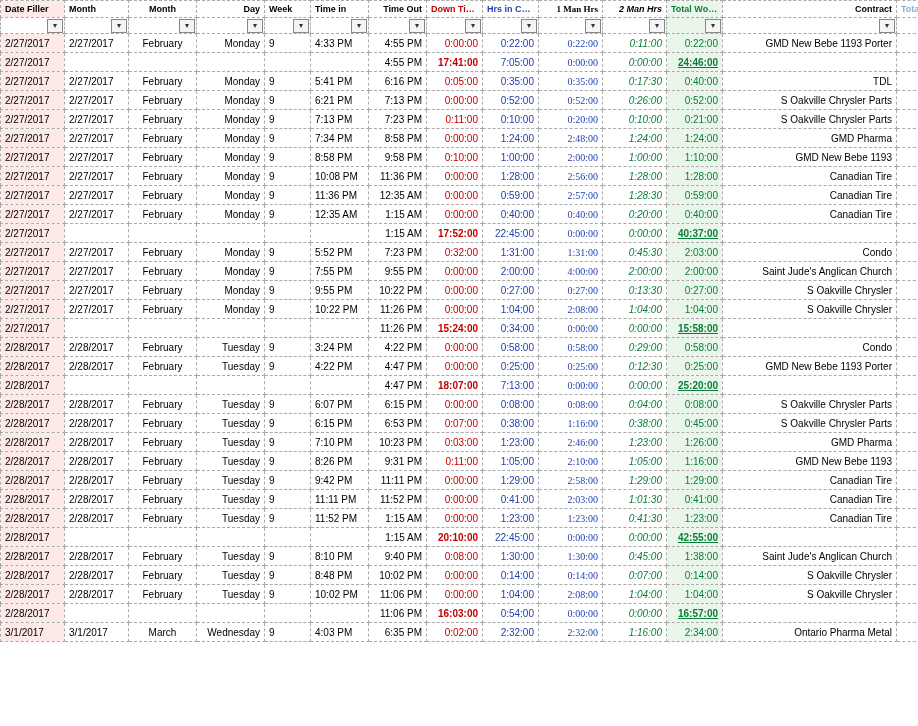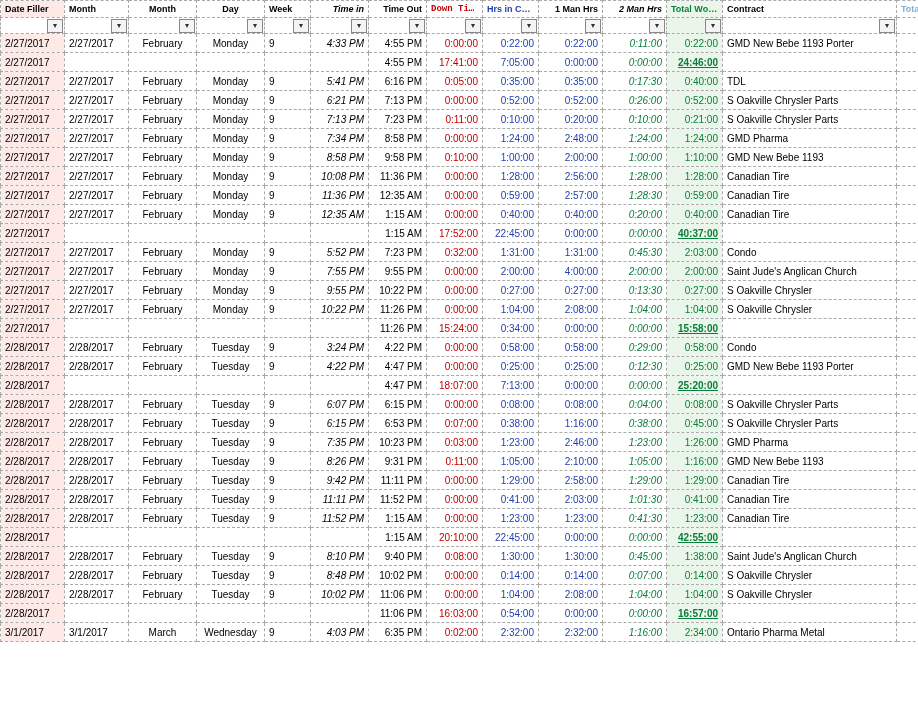--- a/index.html
+++ b/index.html
@@ -49,41 +49,41 @@
     line-height: 12px;
     font-size: 8px;
     color: #333;
     margin-right: 1px;
     box-sizing: border-box;
   }
   td { height: 19px; text-align: right; }
   .col-datefiller { width: 64px; background:#fde9e6; text-align:left; }
   .col-month1     { width: 64px; text-align:left; }
   .col-month2     { width: 68px; text-align:center; }
-  .col-day        { width: 68px; text-align:center; }
+  .col-day        { width: 68px; text-align:right; }
   .col-week       { width: 46px; text-align:left; }
-  .col-timein     { width: 58px; text-align:right;font-style:italic; }
+  .col-timein     { width: 58px; text-align:left; }
   .col-timeout    { width: 58px; text-align:right; }
   .col-down       { width: 56px; text-align:right; }
   .col-hrs        { width: 56px; text-align:right; }
-  .col-1man       { width: 64px; text-align:right; }
+  .col-1man       { width: 64px; text-align:right;font-family:Liberation Serif, serif; }
   .col-2man       { width: 64px; text-align:right;font-style:italic; }
   .col-totalw     { width: 56px; text-align:right; }
-  .col-contract   { width: 174px; text-align:left; }
+  .col-contract   { width: 174px; text-align:right; }
   .col-totalstaff { width: 40px; text-align:right; }
 
   th.col-datefiller { background:#fde9e6; }
-  th.col-down   { color:#c00000;font-family:Liberation Mono, monospace; }
+  th.col-down   { color:#c00000; }
   th.col-hrs    { color:#1f3fae; }
   th.col-totalw { color:#0a7d3a; background:#eaf6ea; }
   th.col-totalstaff { color:#7fb0d8; }
 
   .c-black   { color:#000; }
   .c-red     { color:#c00000; }
-  .c-redbold { color:#c00000; font-weight:normal; }
+  .c-redbold { color:#c00000; font-weight:bold; }
   .c-blue    { color:#1f3fae; }
   .c-green   { color:#0a7d3a; }
   .c-greenbold { color:#0a7d3a; font-weight:bold;text-decoration:underline; }
   .c-lblue   { color:#7fb0d8; }
 
   td.cell-totalw { background:#eaf6ea; }
 </style>
 </head>
 <body>
 
@@ -458,21 +458,21 @@
         <td class="col-totalw cell-totalw c-green">0:45:00</td>
         <td class="col-contract c-black">S Oakville Chrysler Parts</td>
         <td class="col-totalstaff c-lblue">2</td>
       </tr>
       <tr>
         <td class="col-datefiller c-black">2/28/2017</td>
         <td class="col-month1 c-black">2/28/2017</td>
         <td class="col-month2 c-black">February</td>
         <td class="col-day c-black">Tuesday</td>
         <td class="col-week c-black">9</td>
-        <td class="col-timein c-black">7:35 PM</td>
+        <td class="col-timein c-black">7:10 PM</td>
         <td class="col-timeout c-black">10:23 PM</td>
         <td class="col-down c-red">0:03:00</td>
         <td class="col-hrs c-blue">1:23:00</td>
         <td class="col-1man c-blue">2:46:00</td>
         <td class="col-2man c-green">1:23:00</td>
         <td class="col-totalw cell-totalw c-green">1:26:00</td>
         <td class="col-contract c-black">GMD Pharma</td>
         <td class="col-totalstaff c-lblue">2</td>
       </tr>
       <tr>

